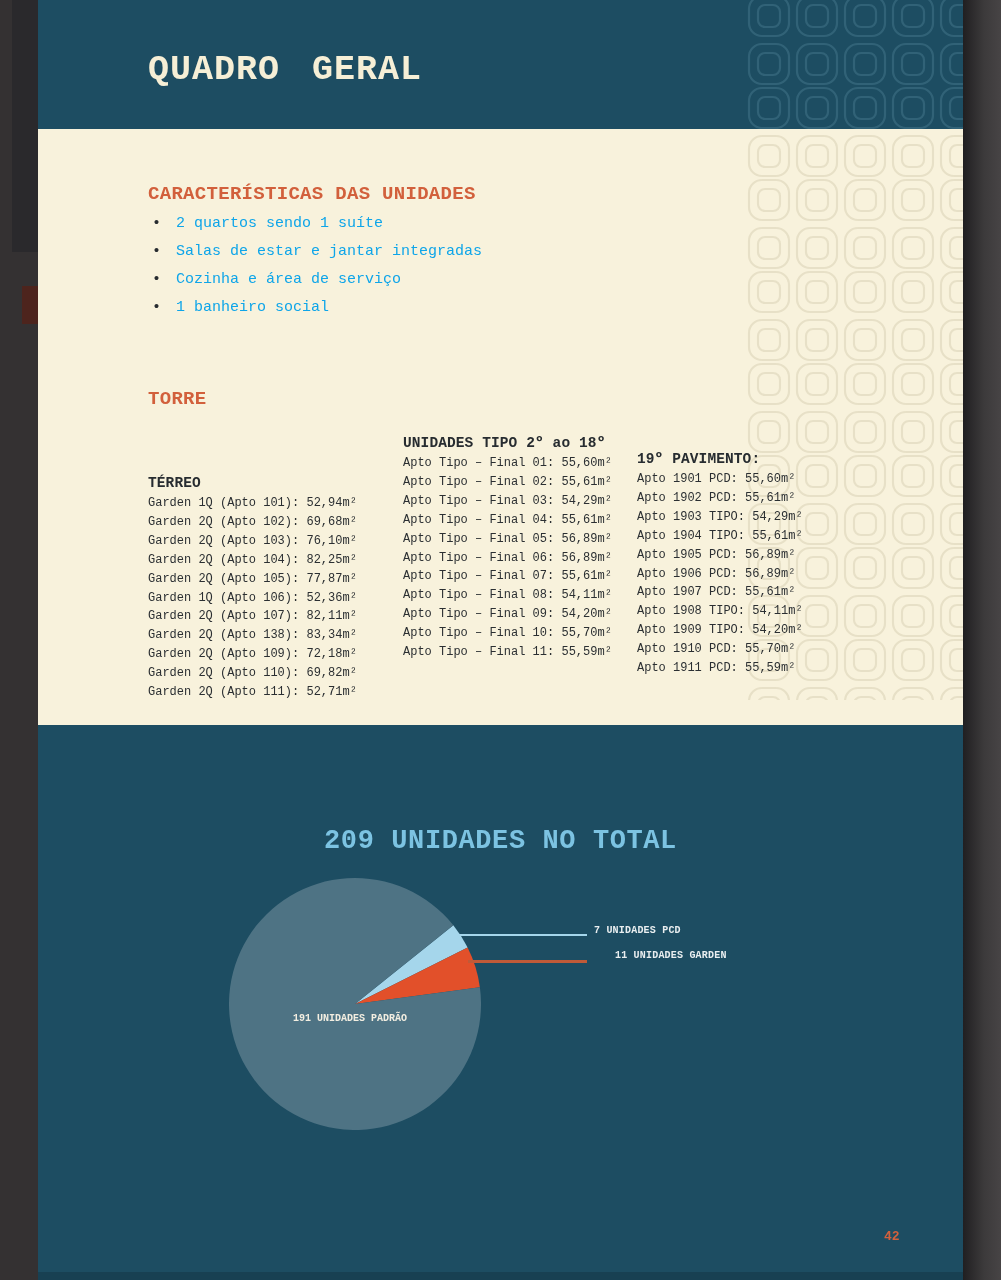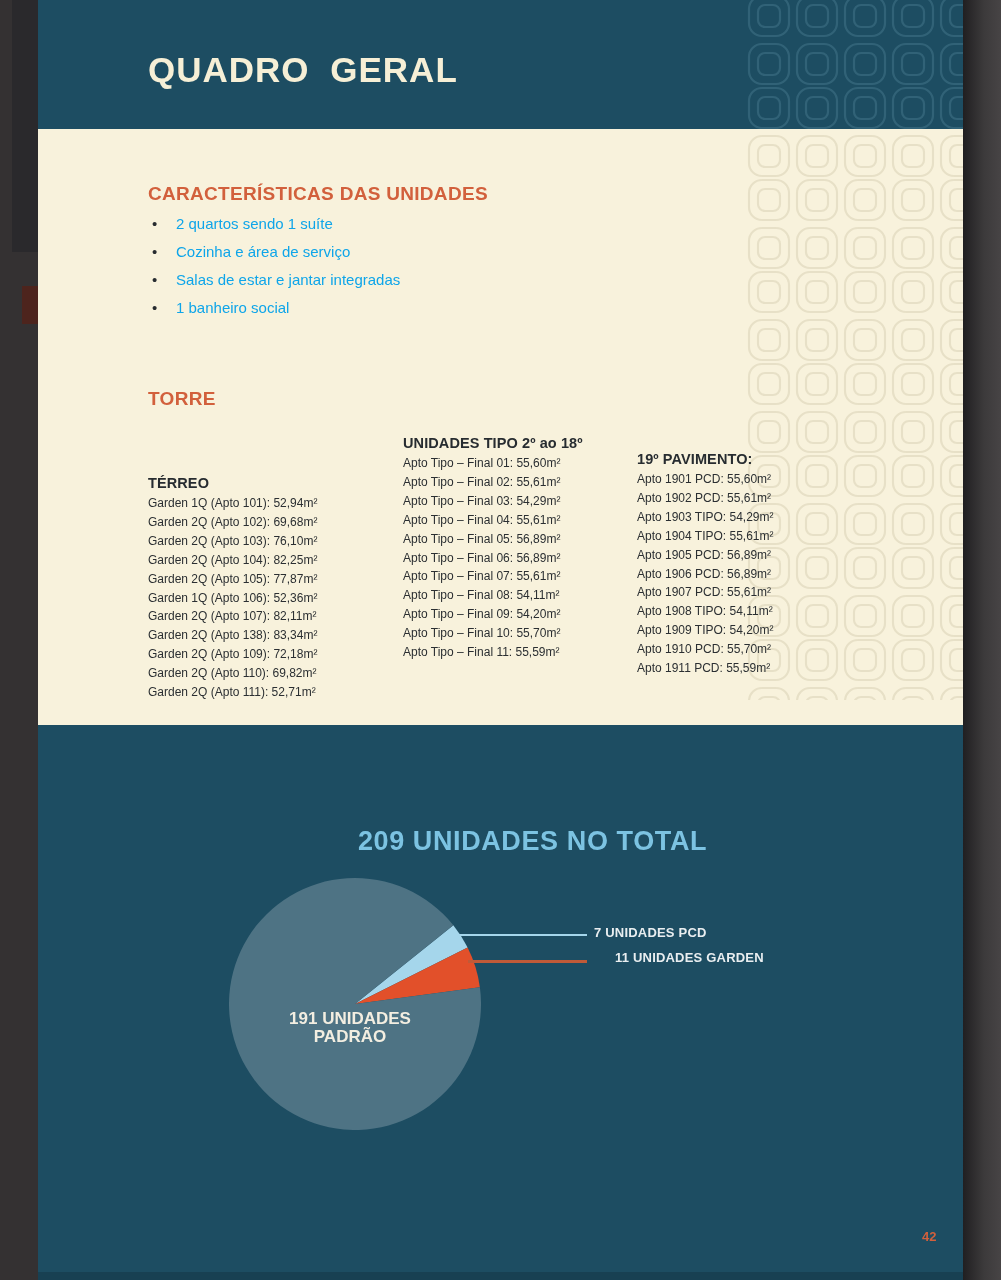--- a/index.html
+++ b/index.html
@@ -7,21 +7,21 @@
          font-family:"Liberation Sans",sans-serif;background:#323031;}
 
   
   .left-strip{position:absolute;left:0;top:0;width:38px;height:1280px;background:#343132;}
   .left-box{position:absolute;left:12px;top:0;width:26px;height:252px;background:#2a292c;}
   .left-red{position:absolute;left:22px;top:286px;width:16px;height:38px;background:#4d241d;}
   .right-strip{position:absolute;left:963px;top:0;width:38px;height:1280px;
                background:linear-gradient(90deg,#201f21,#3c3a3b 55%,#474445);}
 
   
-  .page{position:absolute;left:38px;top:0;width:925px;height:1280px;}
+  .page{position:absolute;left:38px;top:0;width:925px;height:1280px;font-family:Liberation Mono, monospace;}
   .band-top{position:absolute;left:0;top:0;width:100%;height:129px;background:#1d4d62;}
   .band-cream{position:absolute;left:0;top:129px;width:100%;height:596px;background:#f8f2dc;}
   .band-bottom{position:absolute;left:0;top:725px;width:100%;height:555px;background:#1d4d62;}
   .page-bottom-edge{position:absolute;left:0;top:1272px;width:100%;height:8px;background:rgba(0,0,0,0.16);}
 
   .pattern{position:absolute;left:707px;width:218px;pointer-events:none;}
   .pattern-top{top:0;height:129px;}
   .pattern-mid{top:129px;height:571px;}
 
   h1.title{position:absolute;left:110px;top:50px;margin:0;font-size:35px;font-weight:bold;
@@ -35,33 +35,33 @@
   .bullets{position:absolute;left:112px;top:210px;margin:0;padding:0;}
   .bullets .b-item{position:relative;padding-left:26px;line-height:28px;font-size:15px;color:#0ea5e9;}
   .bullets .b-item::before{content:"\2022";position:absolute;left:2px;top:0;color:#272c30;}
 
   .col{position:absolute;top:434px;}
   #col-0{left:110px;margin-top:40px;} #col-1{left:365px;} #col-2{left:599px;margin-top:16px;}
   .col-h{font-size:14.5px;font-weight:bold;color:#272c30;line-height:19px;margin-bottom:1px;letter-spacing:0.1px;}
   .rows .r-item{font-size:12px;line-height:18.9px;color:#2b2f32;}
 
   .chart-title{position:absolute;left:0;top:826px;width:100%;margin:0;text-align:center;
-               font-size:27px;font-weight:bold;color:#7cc3e2;letter-spacing:0.6px;padding-left:32px;}
+               font-size:27px;font-weight:bold;color:#7cc3e2;letter-spacing:0.6px;}
 
   .pie{position:absolute;left:191px;top:878px;}
   .callout-line{position:absolute;height:2px;}
   .line-pcd{left:417px;top:934px;width:132px;background:#a5d6eb;}
   .line-garden{left:430px;top:960px;width:119px;height:3px;background:#c05a38;}
-  .callout-label{position:absolute;left:556px;font-size:13px;font-weight:bold;color:#e9eef0;letter-spacing:0.2px;}
+  .callout-label{position:absolute;left:556px;font-size:10px;font-weight:bold;color:#e9eef0;letter-spacing:0.2px;}
   .label-pcd{top:925px;}
   .label-garden{top:950px;margin-left:21px;}
   .pie-inner-label{position:absolute;left:237px;top:1010px;width:150px;text-align:center;
-                   font-size:17px;font-weight:bold;color:#f3eee1;line-height:18px;}
-
-  .page-number{position:absolute;left:884px;top:1229px;font-size:13px;font-weight:bold;color:#d2603c;}
+                   font-size:10px;font-weight:bold;color:#f3eee1;line-height:18px;}
+
+  .page-number{position:absolute;left:846px;top:1229px;font-size:13px;font-weight:bold;color:#d2603c;}
 </style>
 </head>
 <body>
 
 <div class="stage">
 
   <div class="left-strip">
     <div class="left-box"></div>
     <div class="left-red"></div>
   </div>
@@ -297,22 +297,22 @@
           <rect x="253" y="568" width="22" height="22" rx="7"></rect>
         </g>
       </svg>
 
     <h1 class="title">QUADRO GERAL</h1>
 
     <h2 class="orange-h" id="h-caract">CARACTERÍSTICAS DAS UNIDADES</h2>
 
     <div class="bullets">
         <div class="b-item">2 quartos sendo 1 suíte</div>
+        <div class="b-item">Salas de estar e jantar integradas</div>
         <div class="b-item">Cozinha e área de serviço</div>
-        <div class="b-item">Salas de estar e jantar integradas</div>
         <div class="b-item">1 banheiro social</div>
       </div>
 
     <h2 class="orange-h" id="h-torre">TORRE</h2>
 
     <div class="col" id="col-0">
       <div class="col-h">TÉRREO</div>
       <div class="rows">
           <div class="r-item">Garden 1Q (Apto 101): 52,94m²</div>
           <div class="r-item">Garden 2Q (Apto 102): 69,68m²</div>

